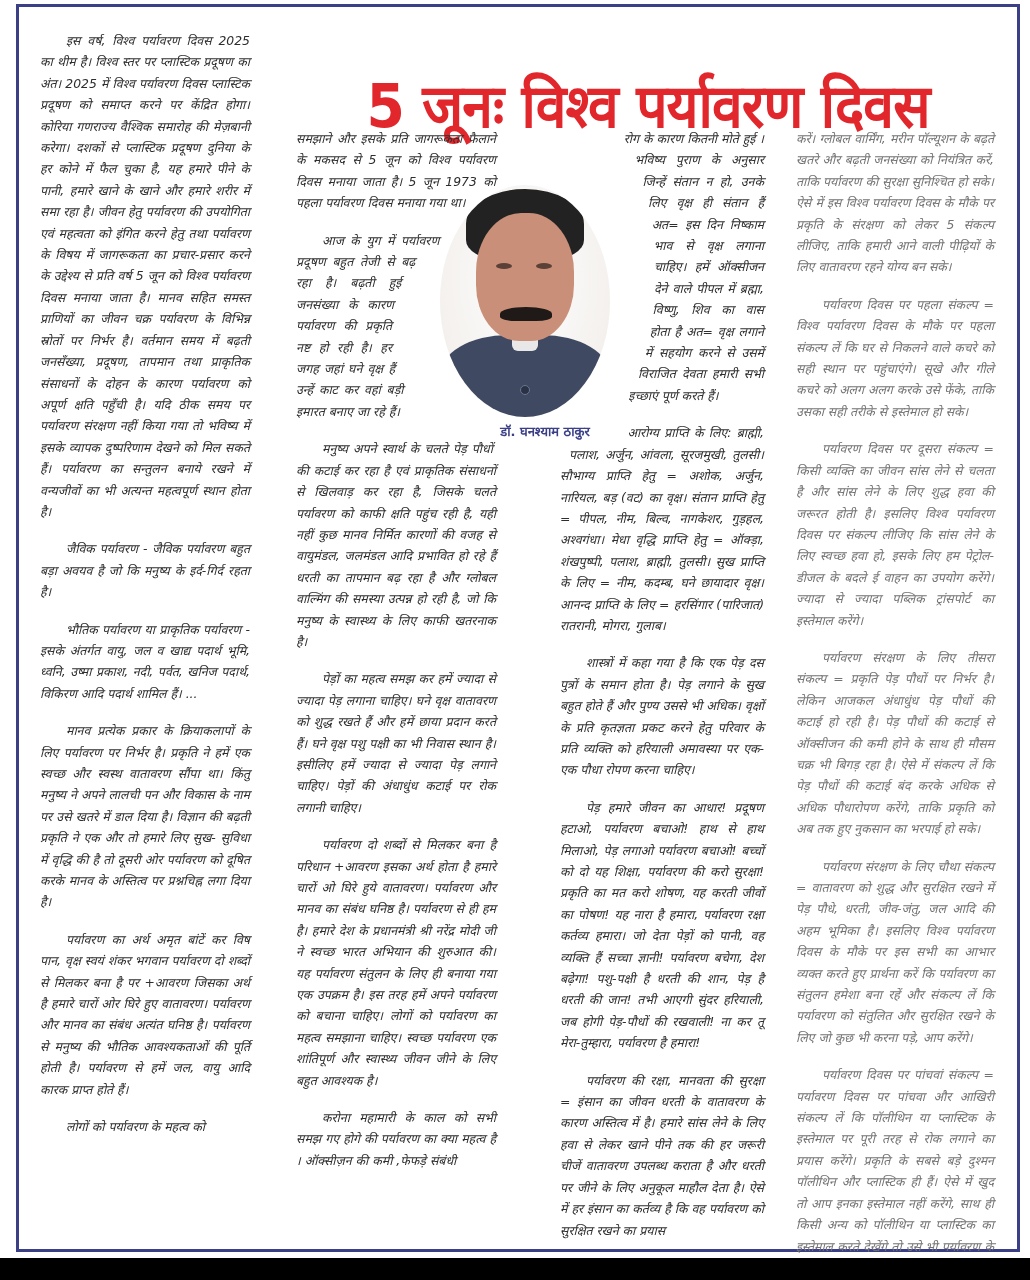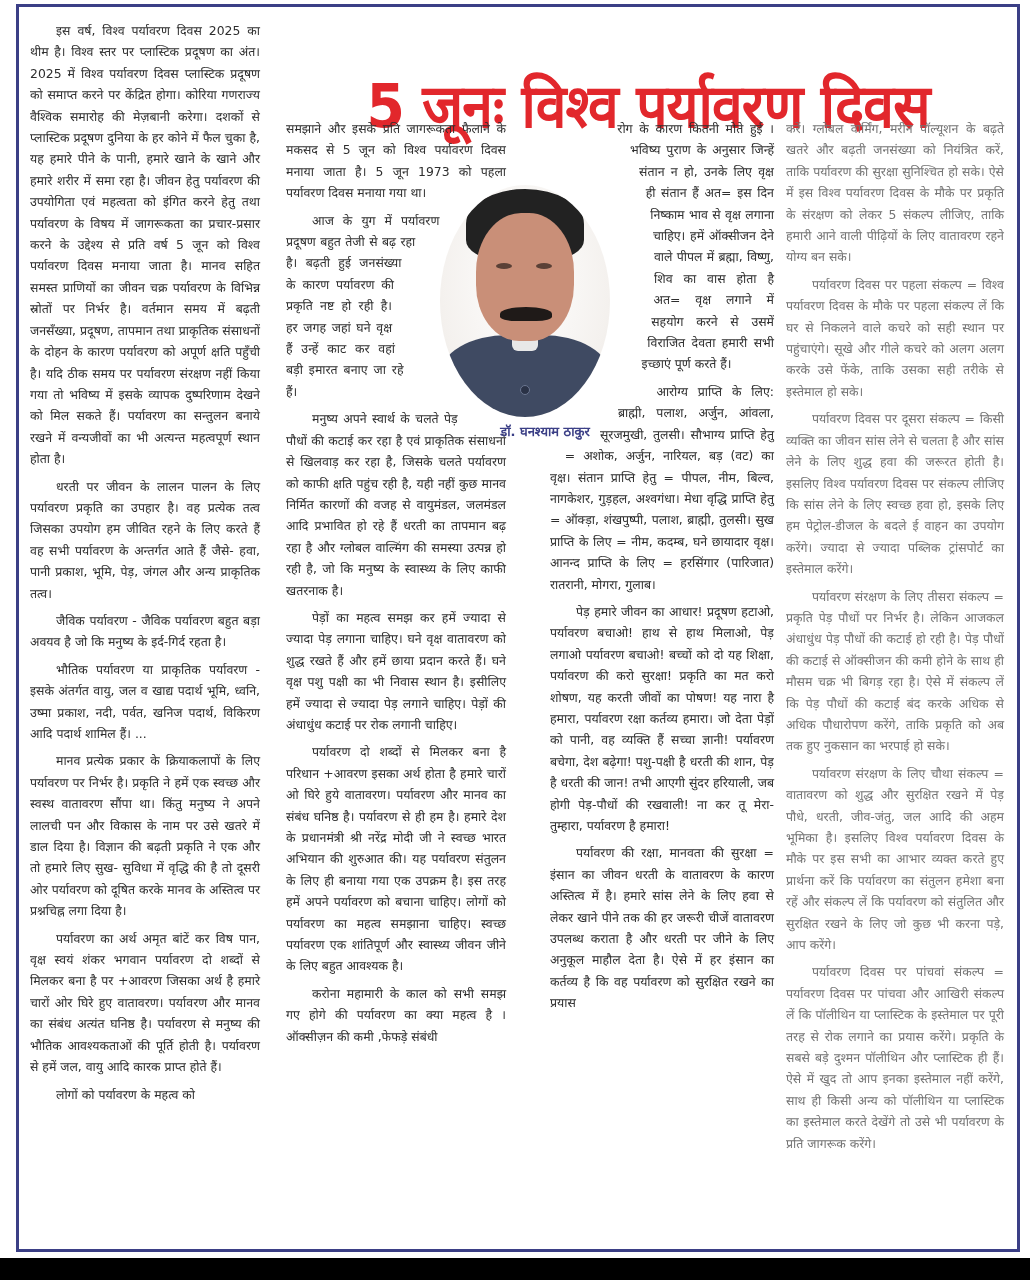--- a/index.html
+++ b/index.html
@@ -3,21 +3,21 @@
 <meta charset="utf-8">
 <style>
   html,body{margin:0;padding:0;}
   body{width:1030px;height:1280px;background:#ffffff;position:relative;overflow:hidden;font-family:"DejaVu Sans","Liberation Sans",sans-serif;color:#2a2a2a;}
   .frame{position:absolute;border:3px solid #3b3f86;box-sizing:border-box;background:#fff;}
   #frame-left{left:16px;top:4px;width:262px;height:1248px;border-right:none;}
   #frame-main{left:276px;top:4px;width:744px;height:1248px;border-left:none;border-top:3px solid #3b3f86;}
   .bottom-bar{position:absolute;left:0;top:1258px;width:1030px;height:22px;background:#000;}
   .title{position:absolute;left:298px;top:18px;width:700px;height:92px;display:flex;align-items:center;justify-content:center;color:#e2272c;font-family:"DejaVu Sans","Liberation Sans",sans-serif;font-weight:bold;font-size:60px;letter-spacing:-1px;transform:scaleX(0.92);transform-origin:center;}
   .col{position:absolute;font-size:12.4px;line-height:21.4px;text-align:justify;color:#2e2e2e;}
-  .col p{margin:6px;text-indent:26px;}
+  .col p{margin:16px;text-indent:26px;font-style:italic;}
   .col p.noindent{text-indent:0;}
   #col-1{left:24px;top:14px;width:242px;}
   #col-2{left:280px;top:112px;width:232px;}
   #col-3{left:544px;top:112px;width:236px;}
   #col-4{left:780px;top:112px;width:230px;}
   .float-right-2{float:right;width:120px;height:210px;shape-outside:ellipse(100% 50% at 100% 50%);}
   .float-left-3{float:left;width:110px;height:290px;shape-outside:ellipse(100% 50% at 0% 45%);}
   .portrait{position:absolute;left:440px;top:185px;width:170px;height:232px;border-radius:50%;overflow:hidden;background:radial-gradient(ellipse at 50% 40%,#ffffff 0%,#f4f1ee 70%,#ece8e4 100%);}
   .portrait .hair{position:absolute;left:26px;top:4px;width:118px;height:70px;background:#222;border-radius:55% 55% 30% 30%;}
   .portrait .face{position:absolute;left:36px;top:28px;width:98px;height:128px;background:#c98f78;border-radius:46% 46% 44% 44%;}
@@ -33,21 +33,20 @@
 </head>
 <body>
 
 <div class="frame" id="frame-left" style="border-color: rgb(59, 63, 134);"></div>
 <div class="frame" id="frame-main" style="border-color: rgb(59, 63, 134);"></div>
 
 <h1 class="title" style="color: rgb(226, 39, 44);">5 जूनः विश्व पर्यावरण दिवस</h1>
 
 <div class="col" id="col-1" style="color: rgb(46, 46, 46);">
   <p class="noindent" style="text-indent:26px">इस वर्ष, विश्व पर्यावरण दिवस 2025 का थीम है। विश्व स्तर पर प्लास्टिक प्रदूषण का अंत। 2025 में विश्व पर्यावरण दिवस प्लास्टिक प्रदूषण को समाप्त करने पर केंद्रित होगा। कोरिया गणराज्य वैश्विक समारोह की मेज़बानी करेगा। दशकों से प्लास्टिक प्रदूषण दुनिया के हर कोने में फैल चुका है, यह हमारे पीने के पानी, हमारे खाने के खाने और हमारे शरीर में समा रहा है। जीवन हेतु पर्यावरण की उपयोगिता एवं महत्वता को इंगित करने हेतु तथा पर्यावरण के विषय में जागरूकता का प्रचार-प्रसार करने के उद्देश्य से प्रति वर्ष 5 जून को विश्व पर्यावरण दिवस मनाया जाता है। मानव सहित समस्त प्राणियों का जीवन चक्र पर्यावरण के विभिन्न स्रोतों पर निर्भर है। वर्तमान समय में बढ़ती जनसँख्या, प्रदूषण, तापमान तथा प्राकृतिक संसाधनों के दोहन के कारण पर्यावरण को अपूर्ण क्षति पहुँची है। यदि ठीक समय पर पर्यावरण संरक्षण नहीं किया गया तो भविष्य में इसके व्यापक दुष्परिणाम देखने को मिल सकते हैं। पर्यावरण का सन्तुलन बनाये रखने में वन्यजीवों का भी अत्यन्त महत्वपूर्ण स्थान होता है।</p>
-  <p>धरती पर जीवन के लालन पालन के लिए पर्यावरण प्रकृति का उपहार है। वह प्रत्येक तत्व जिसका उपयोग हम जीवित रहने के लिए करते हैं वह सभी पर्यावरण के अन्तर्गत आते हैं जैसे- हवा, पानी प्रकाश, भूमि, पेड़, जंगल और अन्य प्राकृतिक तत्व।</p>
   <p>जैविक पर्यावरण - जैविक पर्यावरण बहुत बड़ा अवयव है जो कि मनुष्य के इर्द-गिर्द रहता है।</p>
   <p>भौतिक पर्यावरण या प्राकृतिक पर्यावरण - इसके अंतर्गत वायु, जल व खाद्य पदार्थ भूमि, ध्वनि, उष्मा प्रकाश, नदी, पर्वत, खनिज पदार्थ, विकिरण आदि पदार्थ शामिल हैं। ...</p>
   <p>मानव प्रत्येक प्रकार के क्रियाकलापों के लिए पर्यावरण पर निर्भर है। प्रकृति ने हमें एक स्वच्छ और स्वस्थ वातावरण सौंपा था। किंतु मनुष्य ने अपने लालची पन और विकास के नाम पर उसे खतरे में डाल दिया है। विज्ञान की बढ़ती प्रकृति ने एक और तो हमारे लिए सुख- सुविधा में वृद्धि की है तो दूसरी ओर पर्यावरण को दूषित करके मानव के अस्तित्व पर प्रश्नचिह्न लगा दिया है।</p>
   <p>पर्यावरण का अर्थ अमृत बांटें कर विष पान, वृक्ष स्वयं शंकर भगवान पर्यावरण दो शब्दों से मिलकर बना है पर +आवरण जिसका अर्थ है हमारे चारों ओर घिरे हुए वातावरण। पर्यावरण और मानव का संबंध अत्यंत घनिष्ठ है। पर्यावरण से मनुष्य की भौतिक आवश्यकताओं की पूर्ति होती है। पर्यावरण से हमें जल, वायु आदि कारक प्राप्त होते हैं।</p>
   <p>लोगों को पर्यावरण के महत्व को</p>
 </div>
 
 <div class="col" id="col-2" style="color: rgb(46, 46, 46);">
   <p class="noindent">समझाने और इसके प्रति जागरूकता फैलाने के मकसद से 5 जून को विश्व पर्यावरण दिवस मनाया जाता है। 5 जून 1973 को पहला पर्यावरण दिवस मनाया गया था।</p>
   <div class="float-right-2"></div>
@@ -55,20 +54,21 @@
   <p>मनुष्य अपने स्वार्थ के चलते पेड़ पौधों की कटाई कर रहा है एवं प्राकृतिक संसाधनों से खिलवाड़ कर रहा है, जिसके चलते पर्यावरण को काफी क्षति पहुंच रही है, यही नहीं कुछ मानव निर्मित कारणों की वजह से वायुमंडल, जलमंडल आदि प्रभावित हो रहे हैं धरती का तापमान बढ़ रहा है और ग्लोबल वाल्मिंग की समस्या उत्पन्न हो रही है, जो कि मनुष्य के स्वास्थ्य के लिए काफी खतरनाक है।</p>
   <p>पेड़ों का महत्व समझ कर हमें ज्यादा से ज्यादा पेड़ लगाना चाहिए। घने वृक्ष वातावरण को शुद्ध रखते हैं और हमें छाया प्रदान करते हैं। घने वृक्ष पशु पक्षी का भी निवास स्थान है। इसीलिए हमें ज्यादा से ज्यादा पेड़ लगाने चाहिए। पेड़ों की अंधाधुंध कटाई पर रोक लगानी चाहिए।</p>
   <p>पर्यावरण दो शब्दों से मिलकर बना है परिधान +आवरण इसका अर्थ होता है हमारे चारों ओ घिरे हुये वातावरण। पर्यावरण और मानव का संबंध घनिष्ठ है। पर्यावरण से ही हम है। हमारे देश के प्रधानमंत्री श्री नरेंद्र मोदी जी ने स्वच्छ भारत अभियान की शुरुआत की। यह पर्यावरण संतुलन के लिए ही बनाया गया एक उपक्रम है। इस तरह हमें अपने पर्यावरण को बचाना चाहिए। लोगों को पर्यावरण का महत्व समझाना चाहिए। स्वच्छ पर्यावरण एक शांतिपूर्ण और स्वास्थ्य जीवन जीने के लिए बहुत आवश्यक है।</p>
   <p>करोना महामारी के काल को सभी समझ गए होगे की पर्यावरण का क्या महत्व है । ऑक्सीज़न की कमी ,फेफड़े संबंधी</p>
 </div>
 
 <div class="col" id="col-3" style="color: rgb(46, 46, 46);">
   <div class="float-left-3" style="margin-top:64px"></div>
   <p class="noindent">रोग के कारण कितनी मोते हुई । भविष्य पुराण के अनुसार जिन्हें संतान न हो, उनके लिए वृक्ष ही संतान हैं अत= इस दिन निष्काम भाव से वृक्ष लगाना चाहिए। हमें ऑक्सीजन देने वाले पीपल में ब्रह्मा, विष्णु, शिव का वास होता है अत= वृक्ष लगाने में सहयोग करने से उसमें विराजित देवता हमारी सभी इच्छाएं पूर्ण करते हैं।</p>
   <p>आरोग्य प्राप्ति के लिए: ब्राह्मी, पलाश, अर्जुन, आंवला, सूरजमुखी, तुलसी। सौभाग्य प्राप्ति हेतु = अशोक, अर्जुन, नारियल, बड़ (वट) का वृक्ष। संतान प्राप्ति हेतु = पीपल, नीम, बिल्व, नागकेशर, गुड़हल, अश्वगंधा। मेधा वृद्धि प्राप्ति हेतु = ऑक्ड़ा, शंखपुष्पी, पलाश, ब्राह्मी, तुलसी। सुख प्राप्ति के लिए = नीम, कदम्ब, घने छायादार वृक्ष। आनन्द प्राप्ति के लिए = हरसिंगार (पारिजात) रातरानी, मोगरा, गुलाब।</p>
+  <p>शास्त्रों में कहा गया है कि एक पेड़ दस पुत्रों के समान होता है। पेड़ लगाने के सुख बहुत होते हैं और पुण्य उससे भी अधिक। वृक्षों के प्रति कृतज्ञता प्रकट करने हेतु परिवार के प्रति व्यक्ति को हरियाली अमावस्या पर एक-एक पौधा रोपण करना चाहिए।</p>
   <p>पेड़ हमारे जीवन का आधार! प्रदूषण हटाओ, पर्यावरण बचाओ! हाथ से हाथ मिलाओ, पेड़ लगाओ पर्यावरण बचाओ! बच्चों को दो यह शिक्षा, पर्यावरण की करो सुरक्षा! प्रकृति का मत करो शोषण, यह करती जीवों का पोषण! यह नारा है हमारा, पर्यावरण रक्षा कर्तव्य हमारा। जो देता पेड़ों को पानी, वह व्यक्ति हैं सच्चा ज्ञानी! पर्यावरण बचेगा, देश बढ़ेगा! पशु-पक्षी है धरती की शान, पेड़ है धरती की जान! तभी आएगी सुंदर हरियाली, जब होगी पेड़-पौधों की रखवाली! ना कर तू मेरा-तुम्हारा, पर्यावरण है हमारा!</p>
   <p>पर्यावरण की रक्षा, मानवता की सुरक्षा = इंसान का जीवन धरती के वातावरण के कारण अस्तित्व में है। हमारे सांस लेने के लिए हवा से लेकर खाने पीने तक की हर जरूरी चीजें वातावरण उपलब्ध कराता है और धरती पर जीने के लिए अनुकूल माहौल देता है। ऐसे में हर इंसान का कर्तव्य है कि वह पर्यावरण को सुरक्षित रखने का प्रयास</p>
 </div>
 
 <div class="col" id="col-4" style="color: #737373;">
   <p class="noindent">करें। ग्लोबल वार्मिंग, मरीन पॉल्यूशन के बढ़ते खतरे और बढ़ती जनसंख्या को नियंत्रित करें, ताकि पर्यावरण की सुरक्षा सुनिश्चित हो सके। ऐसे में इस विश्व पर्यावरण दिवस के मौके पर प्रकृति के संरक्षण को लेकर 5 संकल्प लीजिए, ताकि हमारी आने वाली पीढ़ियों के लिए वातावरण रहने योग्य बन सके।</p>
   <p>पर्यावरण दिवस पर पहला संकल्प = विश्व पर्यावरण दिवस के मौके पर पहला संकल्प लें कि घर से निकलने वाले कचरे को सही स्थान पर पहुंचाएंगे। सूखे और गीले कचरे को अलग अलग करके उसे फेंके, ताकि उसका सही तरीके से इस्तेमाल हो सके।</p>
   <p>पर्यावरण दिवस पर दूसरा संकल्प = किसी व्यक्ति का जीवन सांस लेने से चलता है और सांस लेने के लिए शुद्ध हवा की जरूरत होती है। इसलिए विश्व पर्यावरण दिवस पर संकल्प लीजिए कि सांस लेने के लिए स्वच्छ हवा हो, इसके लिए हम पेट्रोल-डीजल के बदले ई वाहन का उपयोग करेंगे। ज्यादा से ज्यादा पब्लिक ट्रांसपोर्ट का इस्तेमाल करेंगे।</p>
   <p>पर्यावरण संरक्षण के लिए तीसरा संकल्प = प्रकृति पेड़ पौधों पर निर्भर है। लेकिन आजकल अंधाधुंध पेड़ पौधों की कटाई हो रही है। पेड़ पौधों की कटाई से ऑक्सीजन की कमी होने के साथ ही मौसम चक्र भी बिगड़ रहा है। ऐसे में संकल्प लें कि पेड़ पौधों की कटाई बंद करके अधिक से अधिक पौधारोपण करेंगे, ताकि प्रकृति को अब तक हुए नुकसान का भरपाई हो सके।</p>
   <p>पर्यावरण संरक्षण के लिए चौथा संकल्प = वातावरण को शुद्ध और सुरक्षित रखने में पेड़ पौधे, धरती, जीव-जंतु, जल आदि की अहम भूमिका है। इसलिए विश्व पर्यावरण दिवस के मौके पर इस सभी का आभार व्यक्त करते हुए प्रार्थना करें कि पर्यावरण का संतुलन हमेशा बना रहें और संकल्प लें कि पर्यावरण को संतुलित और सुरक्षित रखने के लिए जो कुछ भी करना पड़े, आप करेंगे।</p>

